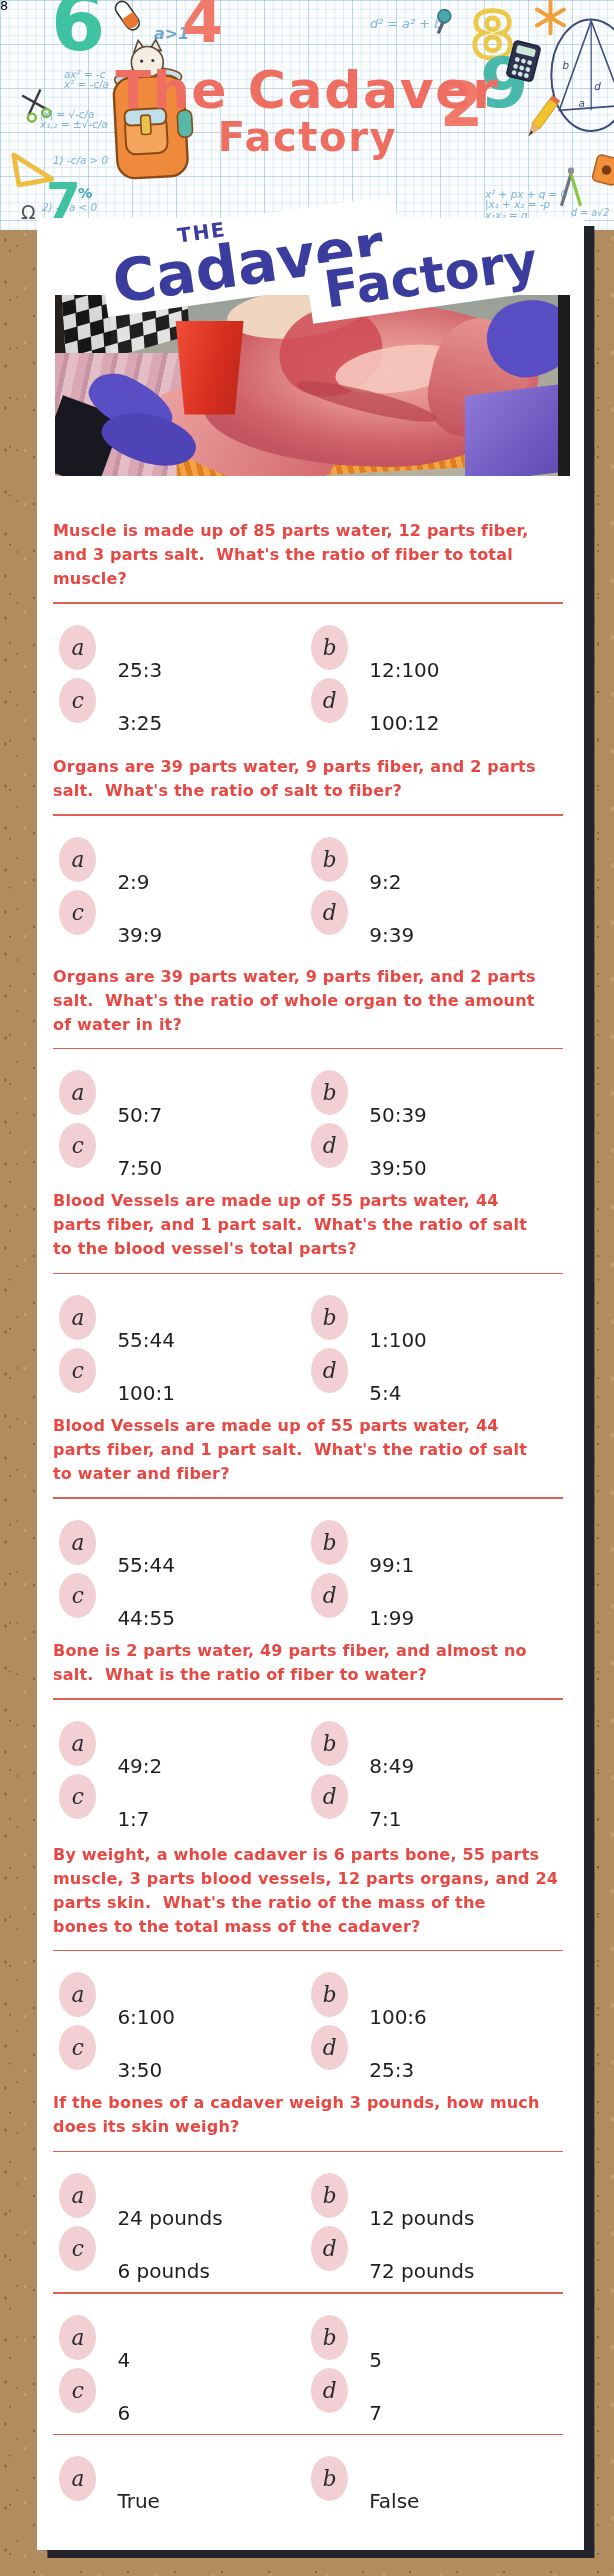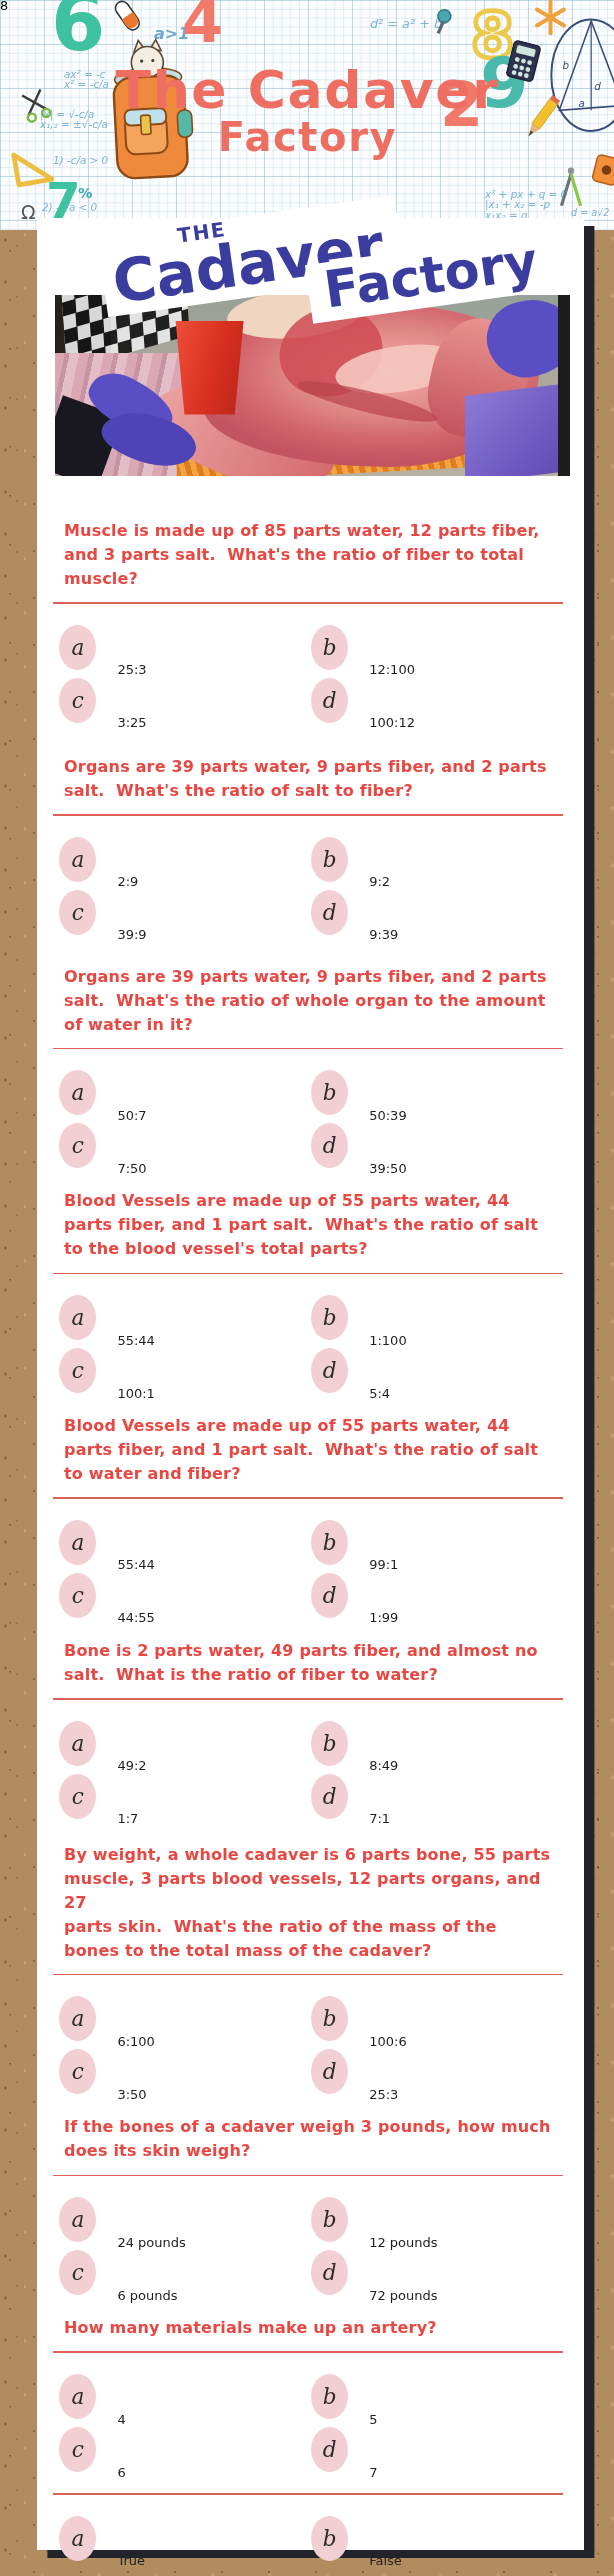--- a/index.html
+++ b/index.html
@@ -108,29 +108,29 @@
     background:linear-gradient(135deg,#8d7ad6 0%,#6f5ac1 60%,#5d49ae 100%);}
   .ph-darkR{right:0;top:0;width:11.2px;height:100%;background:#1d1d1d;}
 
   
   .qlist{position:absolute;left:0;right:0;top:258px;padding:43px 21px 0 16px;}
   .q{margin-bottom:21px;}
   .q:nth-of-type(1){margin-bottom:32px;}
   .q:nth-of-type(2){margin-bottom:30px;}
   .q:nth-of-type(6){margin-bottom:24px;}
   .q:last-of-type{margin-bottom:0;}
-  .q-text{margin:0 0 0 11px;font-weight:bold;font-size:16px;line-height:24px;color:#e84742;
+  .q-text{margin:0 0 0 0;font-weight:bold;font-size:16px;line-height:24px;color:#e84742;
     white-space:pre-wrap;letter-spacing:0.2px;}
   .q-rule{height:1.6px;background:#dd5f56;margin-top:11.2px;}
   .answers{margin:21px 0 0 6.4px;display:grid;grid-template-columns:1fr 1fr;row-gap:8px;}
   .answer{display:flex;align-items:center;gap:21px;height:45px;}
   .a-badge{width:37px;height:45px;border-radius:50%;background:#f2cfd3;flex:none;
     display:flex;align-items:center;justify-content:center;}
   .a-letter{font-family:"DejaVu Serif",serif;font-style:italic;font-size:21.6px;color:#2b2b2b;}
-  .a-text{font-size:13px;color:#1f1f1f;margin-top:45px;}
+  .a-text{font-size:20px;color:#1f1f1f;margin-top:45px;}
 </style>
 </head>
 <body>
 
 <div class="page">
 
   <header class="hdr">
     <span class="dd d-eightG">8</span>
     <span class="dd d-six">6</span>
     <span class="dd d-a1">a&gt;1</span>
@@ -480,21 +480,21 @@
     <span class="a-badge">
                 <span class="a-letter">d</span>
               </span>
     <span class="a-text">7:1</span>
   </div>
 </div>
   </section>
 
   <section class="q">
     <p class="q-text">By weight, a whole cadaver is 6 parts bone, 55 parts
-muscle, 3 parts blood vessels, 12 parts organs, and 27
+muscle, 3 parts blood vessels, 12 parts organs, and 24
 parts skin.  What's the ratio of the mass of the
 bones to the total mass of the cadaver?</p>
     <div class="q-rule"></div>
     <div class="answers">
   <div class="answer">
     <span class="a-badge">
                 <span class="a-letter">a</span>
               </span>
     <span class="a-text">6:100</span>
   </div>
@@ -551,21 +551,20 @@
   <div class="answer">
     <span class="a-badge">
                 <span class="a-letter">d</span>
               </span>
     <span class="a-text">72 pounds</span>
   </div>
 </div>
   </section>
 
   <section class="q">
-    <p class="q-text">How many materials make up an artery?</p>
     <div class="q-rule"></div>
     <div class="answers">
   <div class="answer">
     <span class="a-badge">
                 <span class="a-letter">a</span>
               </span>
     <span class="a-text">4</span>
   </div>
 
   <div class="answer">

